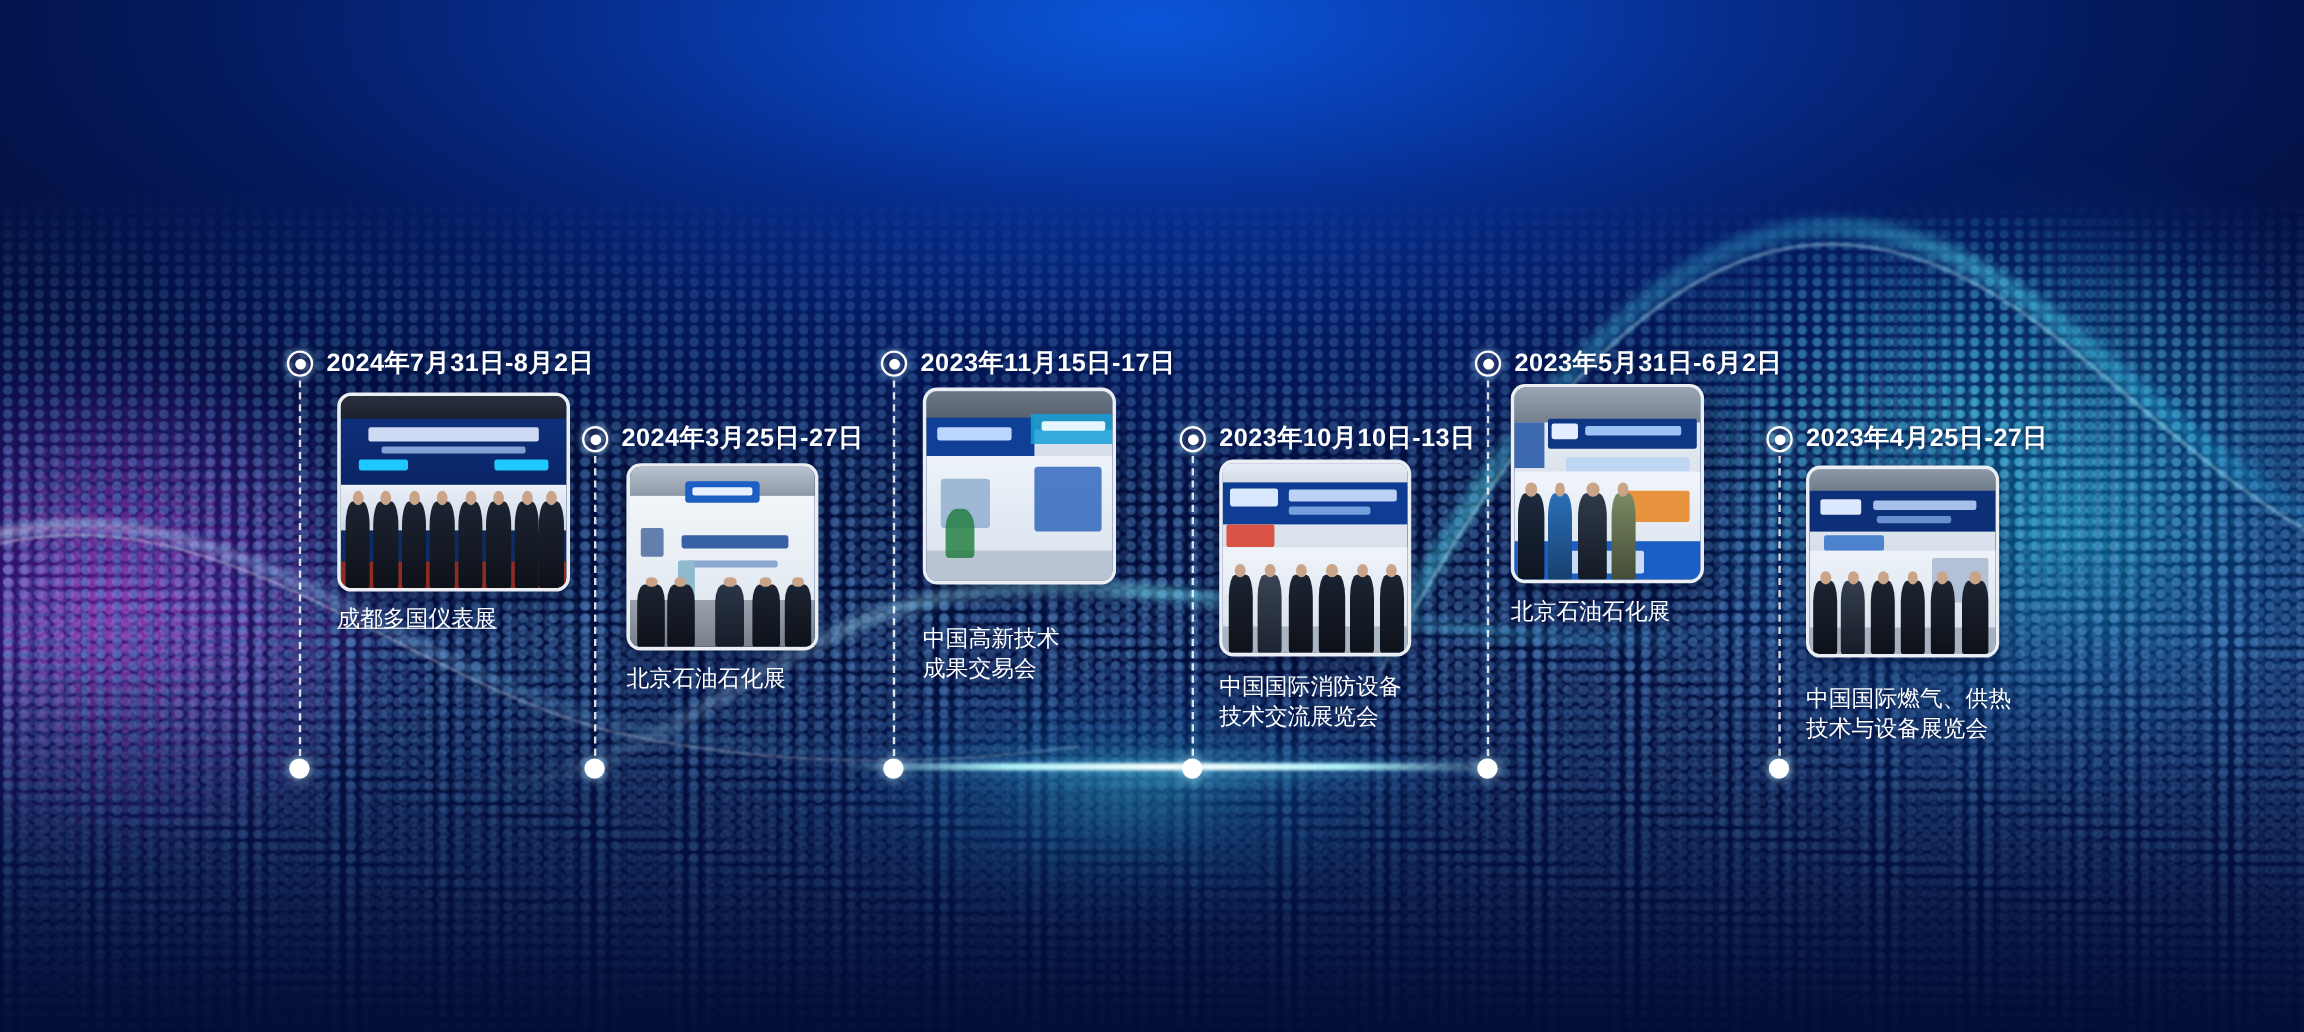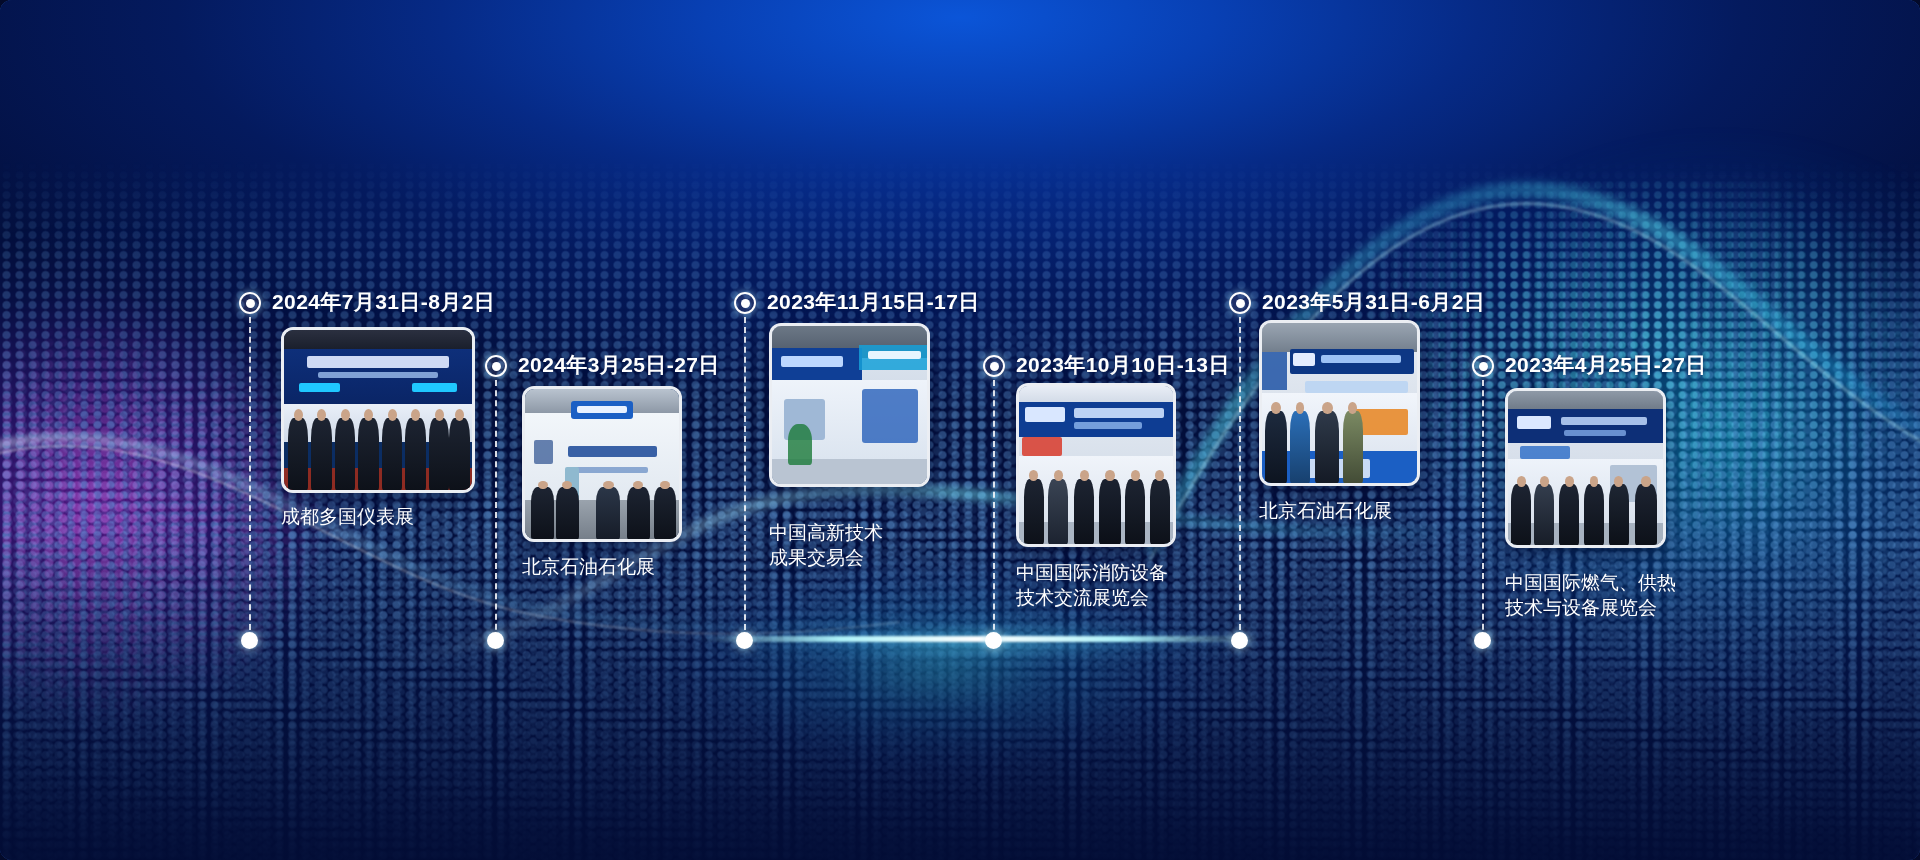--- a/index.html
+++ b/index.html
@@ -5,21 +5,21 @@
 <style>
   * { margin:0; padding:0; box-sizing:border-box; }
   html, body { width:1920px; height:860px; overflow:hidden; }
   body {
     font-family:"Liberation Sans","DejaVu Sans",sans-serif;
     background:#030a2a;
     position:relative;
   }
 
   
-  #stage { position:absolute; inset:0; overflow:hidden; background:#3b82f6;border-radius:12px; }
+  #stage { position:absolute; inset:0; overflow:hidden; background:#3b82f6; }
 
   .bg-base{
     position:absolute; inset:0;
     background:
       radial-gradient(ellipse 60% 46% at 50% 2%,   #0b55d8 0%, #0840b4 22%, #062a86 45%, #041a5e 68%, #030f3d 100%),
       linear-gradient(180deg,#041648 0%,#03124a 40%,#02113f 100%);
   }
   .bg-leftglow{
     position:absolute; left:-120px; top:120px; width:760px; height:700px;
     background:radial-gradient(ellipse 50% 50% at 28% 55%, rgba(150,30,190,.55) 0%, rgba(90,25,160,.34) 35%, rgba(40,20,120,.12) 62%, rgba(0,0,0,0) 80%);
@@ -247,21 +247,21 @@
               <i style="left:27%"></i>
             <i style="left:39.5%"></i>
               <i style="left:52%"></i>
               <i style="left:64.5%"></i>
             <i style="left:77%"></i>
               <i style="left:88%"></i>
           </div>
         </div>
       </div>
 
-      <div class="tl-caption" style="left:281px;top:504px;width:200px;">成都多国仪表展</div>
+      <div class="tl-caption" style="left:281px;top:504px;width:200px;text-decoration:underline;">成都多国仪表展</div>
       <div class="tl-dot" style="left:241px;top:632px;"></div>
     </div>
 
     <div class="tl-item">
       <div class="tl-marker" style="left:485px;top:355px;"></div>
       <div class="tl-date" style="left:518px;top:351px;">2024年3月25日-27日</div>
       <div class="tl-stem" style="left:495px;top:380px;height:260px;"></div>
 
       <div class="tl-photo" style="left:522px;top:386px;width:160px;height:156px;">
         <div class="ph">

